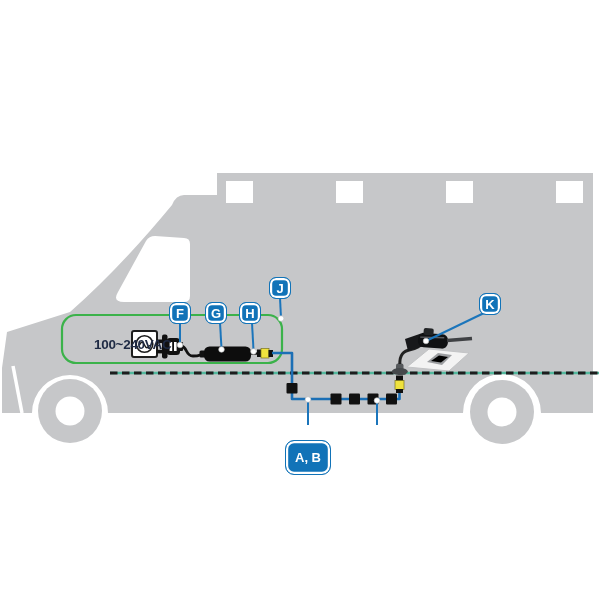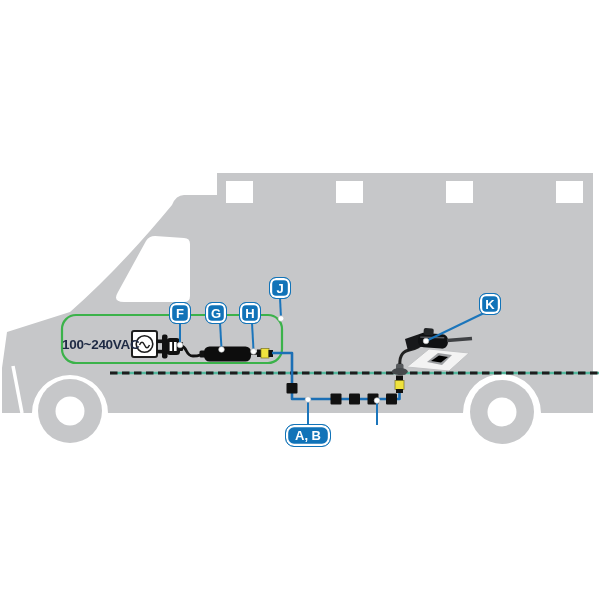--- a/index.html
+++ b/index.html
@@ -4,23 +4,23 @@
 <style>
   html,body{margin:0;padding:0;background:#ffffff;}
   .stage{position:relative;width:600px;height:600px;background:#ffffff;overflow:hidden;
          font-family:"Liberation Sans",sans-serif;}
   .stage svg{position:absolute;left:0;top:0;}
   .co{position:absolute;box-sizing:border-box;background:#1173b8;border:1.8px solid #1173b8;
       box-shadow:inset 0 0 0 2.2px #fff;color:#fff;
       font-family:"Liberation Sans",sans-serif;font-weight:bold;font-size:13px;line-height:1;
       display:flex;align-items:center;justify-content:center;border-radius:7px;}
   .sq{width:22px;height:22px;}
-  .pill{height:23px;padding:0 9px;border-radius:9px;white-space:nowrap;}
+  .pill{height:35px;padding:0 9px;border-radius:9px;white-space:nowrap;margin-top:16px;}
   .power-text{position:absolute;left:62px;top:338px;width:68px;text-align:right;
-      color:#1e2a44;font-size:13.5px;font-weight:600;letter-spacing:-0.3px;line-height:1;}
+      color:#1e2a44;font-size:13.5px;font-weight:600;letter-spacing:-0.3px;line-height:1;padding-left:32px;}
 </style>
 </head>
 <body>
 
 <div class="stage">
 
 <svg width="600" height="600" viewBox="0 0 600 600">
 
   <path d="M217,173 H593 V413 H541
            A39,39 0 0 0 463,413

